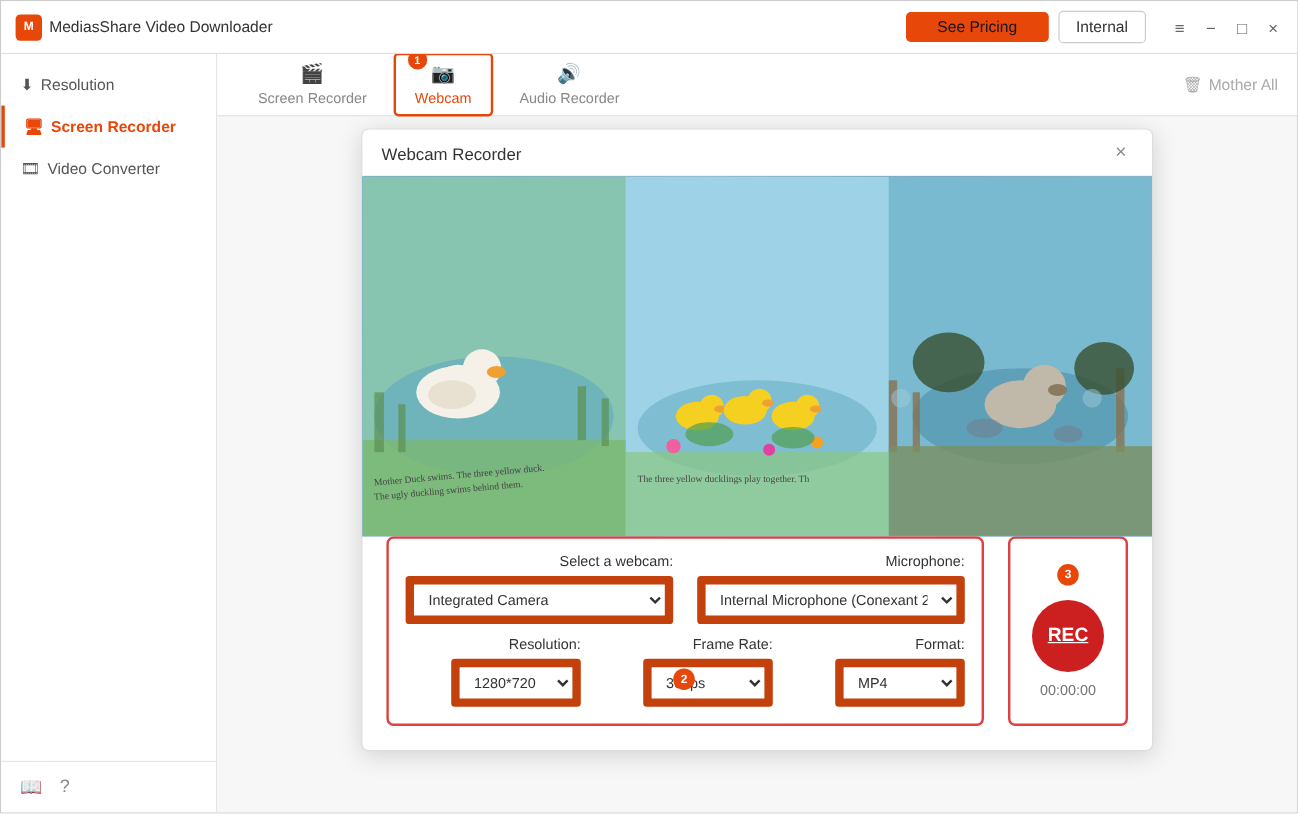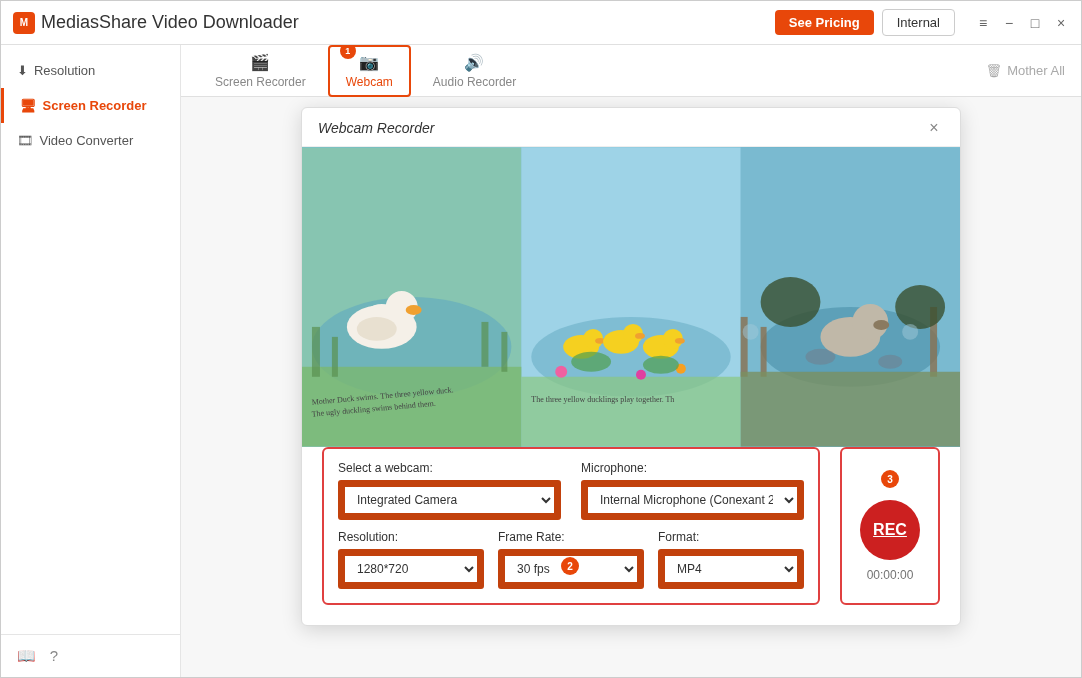--- a/index.html
+++ b/index.html
@@ -43,37 +43,36 @@
       background: #e8470a;
       border-radius: 4px;
       display: flex;
       align-items: center;
       justify-content: center;
       color: white;
       font-size: 10px;
       font-weight: bold;
     }
     .title-bar-title {
-      font-size: 18px;
+      font-size: 13px;
       color: #333;
     }
     .title-bar-actions {
       display: flex;
       align-items: center;
       gap: 8px;
     }
     .btn-see-pricing {
       background: #e8470a;
-      color: #ffffff;
+      color: #0f172a;
       border: none;
       border-radius: 4px;
-      padding: 5px 14px;
+      padding: 5px 26px;
       font-size: 13px;
       cursor: pointer;
-      font-weight: bold;
     }
     .btn-register {
       background: white;
       color: #333;
       border: 1px solid #ccc;
       border-radius: 4px;
       padding: 5px 14px;
       font-size: 13px;
       cursor: pointer;
     }
@@ -220,21 +219,20 @@
       display: flex;
       align-items: center;
       justify-content: space-between;
       padding: 10px 16px 8px;
       border-bottom: 1px solid #eee;
     }
     .dialog-title {
       font-size: 14px;
       color: #333;
       font-weight: 500;
-      font-style: italic;
     }
     .dialog-close {
       cursor: pointer;
       color: #888;
       font-size: 16px;
       width: 20px;
       height: 20px;
       display: flex;
       align-items: center;
       justify-content: center;
@@ -287,39 +285,41 @@
       gap: 20px;
       margin-bottom: 10px;
     }
     .control-group {
       flex: 1;
     }
     .control-label {
       font-size: 12px;
       color: #333;
       margin-bottom: 5px;
+      text-align: right;
     }
     .control-select {
       width: 100%;
       padding: 5px 8px;
       border: 7px solid #c2410c;
       border-radius: 3px;
       font-size: 12px;
       color: #333;
       background: #fff;
       appearance: auto;
       cursor: pointer;
     }
 
     .controls-grid-2 {
       display: flex;
       gap: 14px;
     }
     .control-group-sm {
       flex: 1;
+      margin-left: 38px;
     }
 
     
     .rec-area {
       border: 2px solid #e04040;
       border-radius: 6px;
       padding: 12px 16px;
       display: flex;
       flex-direction: column;
       align-items: center;

